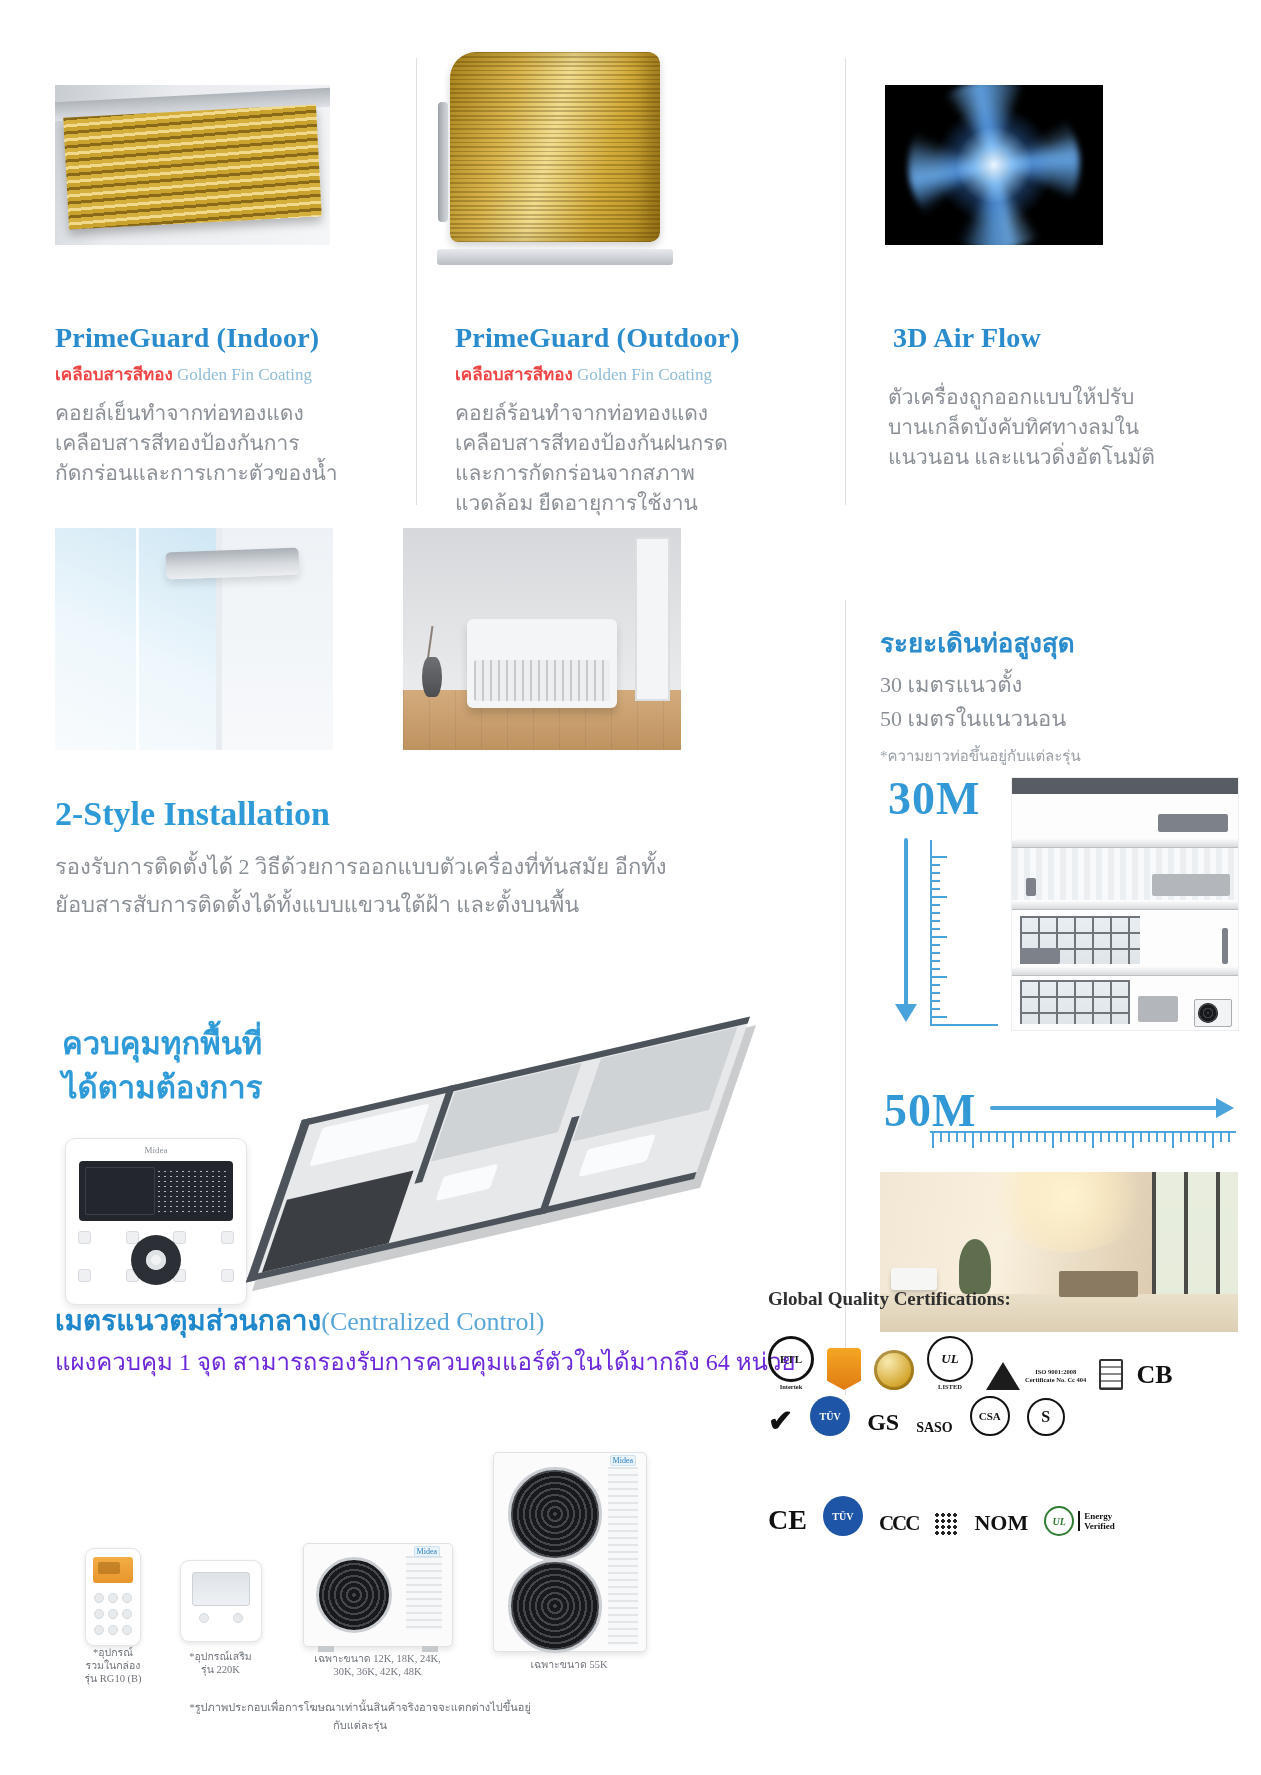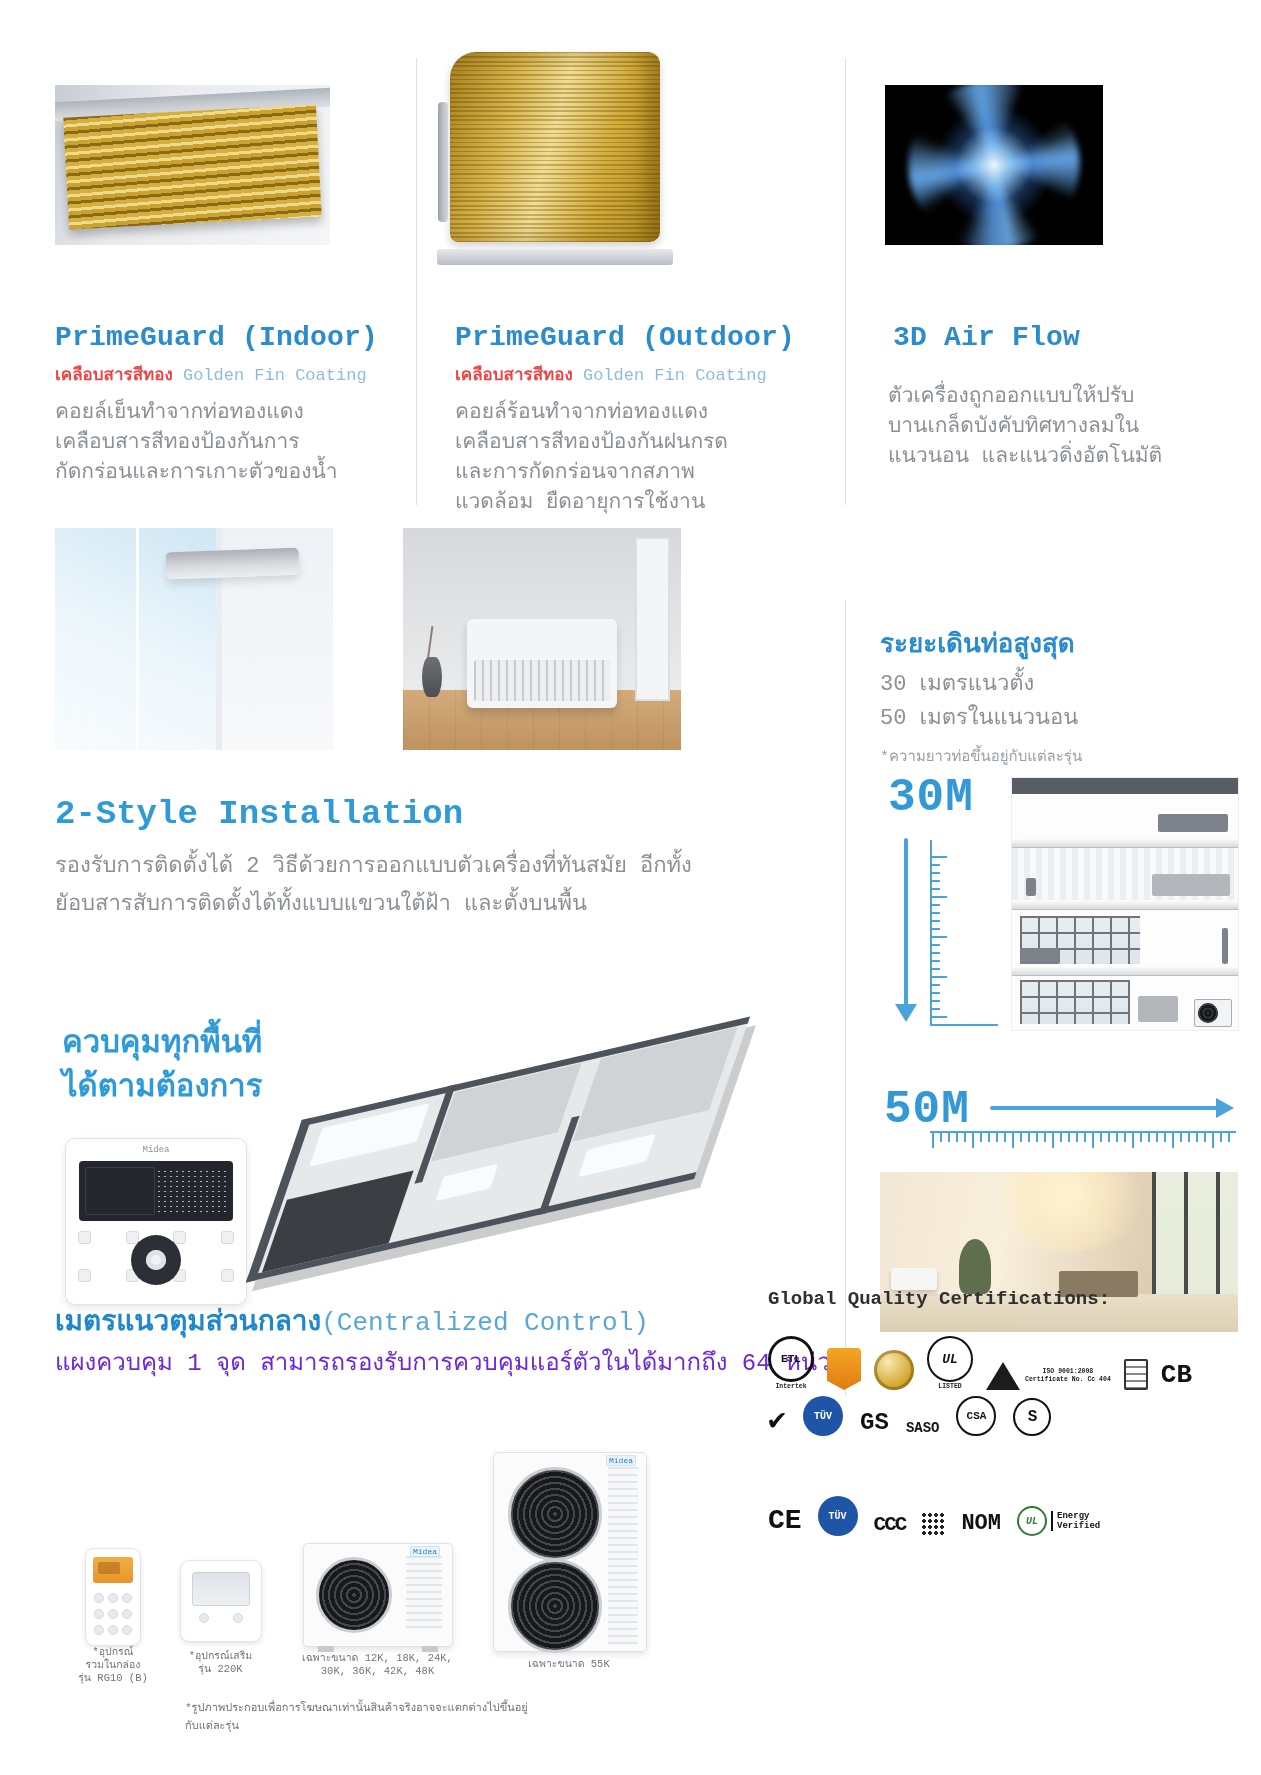--- a/index.html
+++ b/index.html
@@ -1,36 +1,36 @@
 <!DOCTYPE html>
 <html><head>
 <meta charset="utf-8">
 <style>
   html,body{margin:0;padding:0;background:#ffffff;}
   .canvas{position:relative;width:1261px;height:1775px;background:#ffffff;overflow:hidden;
-          font-family:Liberation Mono, monospace;}
+          font-family:Liberation Serif, serif;}
   .abs{position:absolute;}
   .vdiv{position:absolute;width:1px;background:#dcdfe3;}
   
   .feat-title{font-size:28px;font-weight:700;color:#2a8ccd;letter-spacing:.2px;}
   .feat-sub{font-size:17px;}
   .sub-th{color:#ef4444;font-weight:600;}
   .sub-en{color:#8fbcd8;font-weight:400;}
   .body-txt{font-size:21px;color:#8b9097;line-height:30px;}
   .h-blue-lg{font-size:34px;font-weight:700;color:#2f9ad8;}
   .h-blue-md{font-size:26px;font-weight:700;color:#2a8ccd;}
   .h-blue-th{font-size:31px;font-weight:700;color:#2f9ad8;line-height:44px;}
   .spec-txt{font-size:22px;color:#8b9097;line-height:34px;}
   .note-txt{font-size:15px;color:#9aa0a8;}
   .meter-label{font-size:46px;font-weight:800;color:#3399d6;letter-spacing:1px;}
   .ctl-title-th{font-size:28px;font-weight:800;color:#1f87cb;}
   .ctl-title-en{font-size:26px;font-weight:400;color:#59a7d8;}
   .ctl-body{font-size:24px;color:#6d28d9;}
   .prod-label{font-size:10.5px;color:#70757c;line-height:13px;text-align:center;}
-  .footnote{font-size:11px;color:#70757c;}
+  .footnote{font-size:11px;color:#70757c;text-align:center;}
   .cert-title{font-size:19px;font-weight:600;color:#2f2f2f;}
   
   .img-fin{background:linear-gradient(115deg,#c7ccd2 0%,#e9ebee 35%,#f5f6f8 100%);overflow:hidden;}
   .fin-gold{position:absolute;left:4%;right:4%;top:16%;bottom:14%;transform:rotate(-3deg);
      background:repeating-linear-gradient(178deg,#8a6a18 0 3px,#d4af3c 3px 7px,#f0d98c 7px 10px,#caa32f 10px 14px);
      box-shadow:0 6px 10px rgba(0,0,0,.25);}
   .fin-topbar{position:absolute;left:-2%;right:-2%;top:6%;height:12%;transform:rotate(-3deg);
      background:linear-gradient(180deg,#aeb4ba,#dfe2e6);}
   .img-coil{overflow:visible;}
   .coil-body{position:absolute;left:50%;top:10px;width:210px;height:190px;transform:translateX(-50%);

